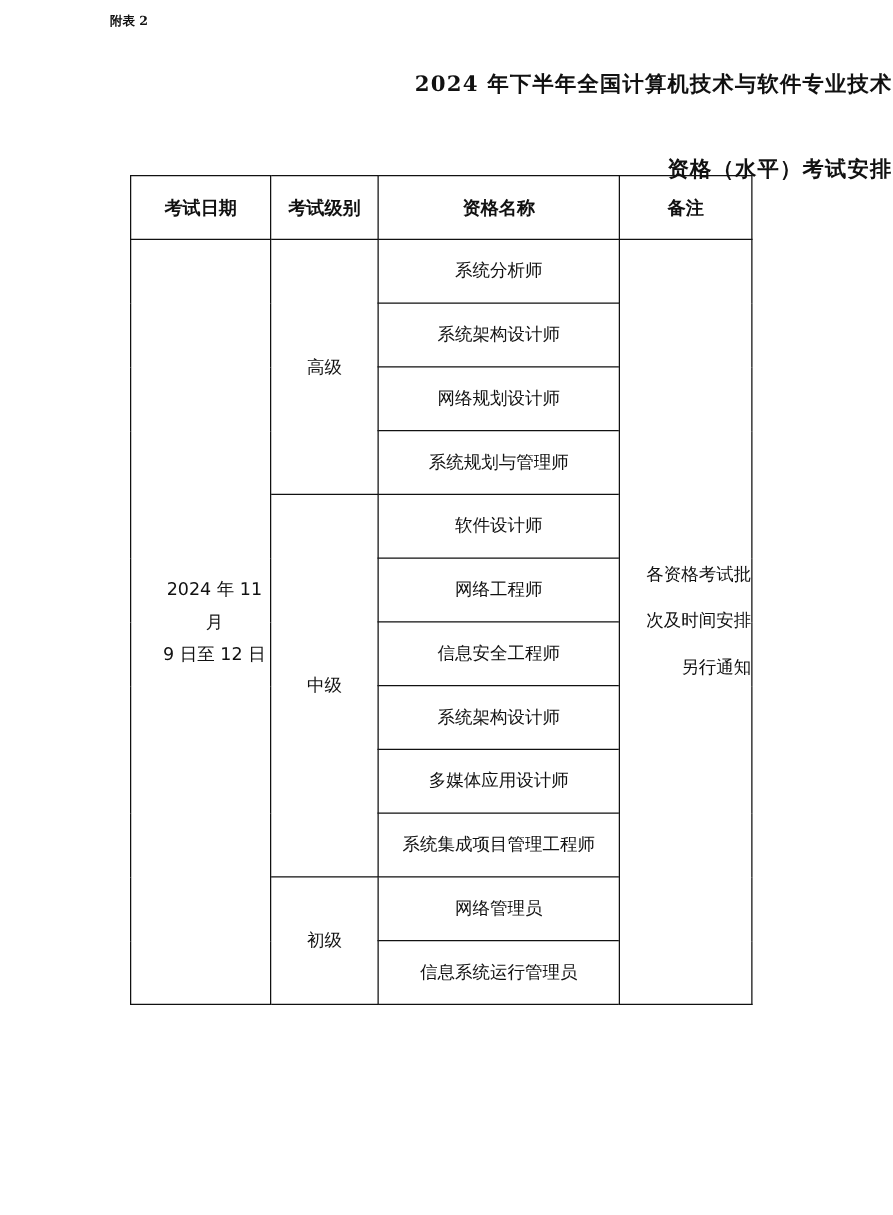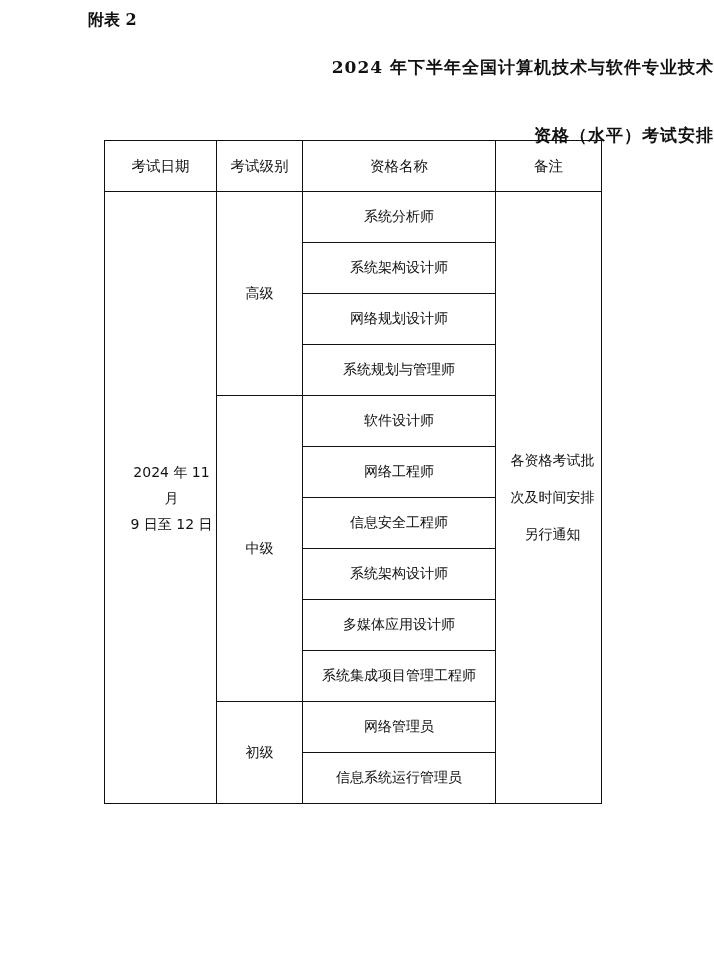--- a/index.html
+++ b/index.html
@@ -1,27 +1,27 @@
 <!DOCTYPE html>
 <html><head>
 <meta charset="utf-8">
 <style>
   html, body { margin: 0; padding: 0; background: #ffffff; }
   body { width: 714px; height: 972px; position: relative; overflow: hidden;
          font-family: "DejaVu Serif", "Liberation Serif", serif; color: #111; }
-  .attach { position: absolute; left: 88px; top: 10px; font-size: 16px; font-weight: bold; }
+  .attach { position: absolute; left: 88px; top: 10px; font-size: 10px; font-weight: bold; }
   .title { position: absolute; left: 0; width: 714px; text-align: right; font-weight: bold; font-size: 17px; letter-spacing: 1px; }
   .t1 { top: 56px; }
   .t2 { top: 92px; margin-top: 32px; }
   table { position: absolute; left: 104px; top: 140px; border-collapse: collapse; table-layout: fixed; }
   td, th { border: 1.3px solid #111; text-align: center; vertical-align: middle; padding: 0;
            font-family: "DejaVu Sans", "Liberation Sans", sans-serif; font-size: 14px; }
-  th { font-weight: normal; height: 50px; font-size: 14.5px; margin-left: 39px; }
+  th { font-weight: bold; height: 50px; font-size: 14.5px; margin-left: 39px; }
   td.name { height: 50px; }
-  td.note { text-align: center; padding-left: 8px; line-height: 37px; font-size: 14px; }
+  td.note { text-align: right; padding-left: 8px; line-height: 37px; font-size: 14px; }
   td.date { line-height: 26px; padding-left: 22px; }
 </style>
 </head>
 <body>
 
 <div class="attach">附表 2</div>
 <div class="title t1">2024 年下半年全国计算机技术与软件专业技术</div>
 <div class="title t2">资格（水平）考试安排</div>
 
 <table>

